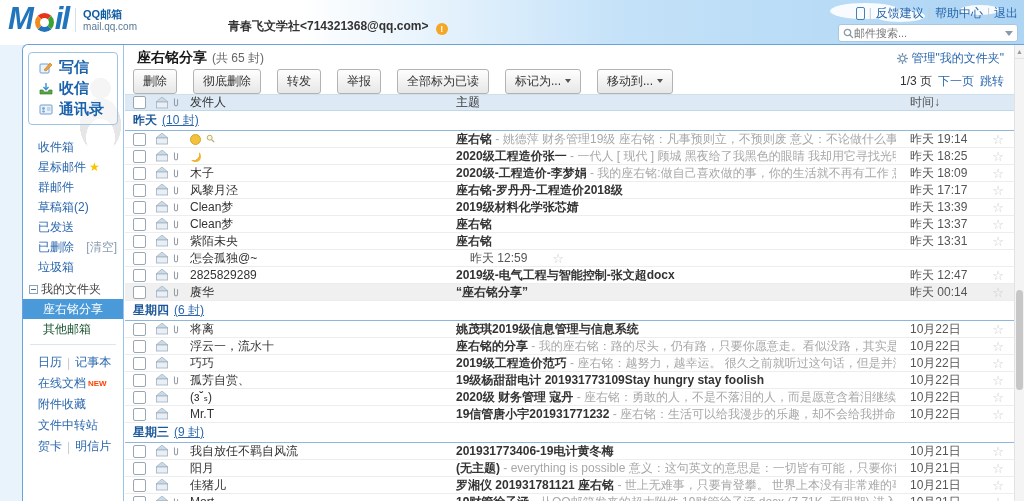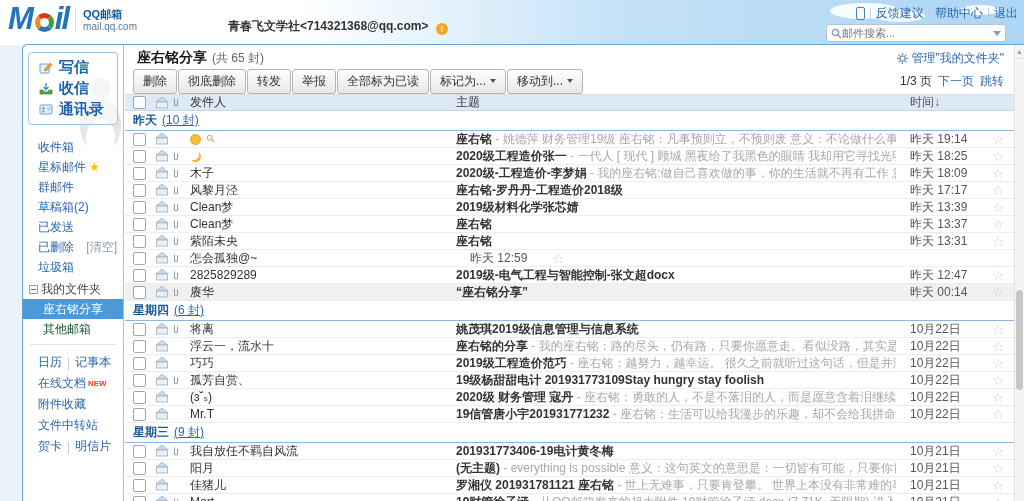--- a/index.html
+++ b/index.html
@@ -19,21 +19,21 @@
 .uinfo{position:absolute;left:228px;top:18px}
 .uname{font-weight:bold;color:#333}
 .ibadge{display:inline-block;width:12px;height:12px;border-radius:50%;background:#f5a623;color:#fff;font-size:9px;font-weight:bold;text-align:center;line-height:12px;vertical-align:-2px;margin-left:4px}
 .unav{position:absolute;left:228px;top:23px;color:#2a67ad}
 .unav a{color:#2a67ad}
 .sep{color:#c3cdd6;margin:0 4px}
 .reddot{color:#f0330a;font-size:8px;vertical-align:super}
 .toplinks{position:absolute;right:6px;top:5px;color:#2a67ad}
 .toplinks a{color:#2a67ad}
 .phone{display:inline-block;width:9px;height:13px;border:1px solid #4a7fb5;border-radius:2px;vertical-align:-3px}
-.search{position:absolute;right:18px;top:24px;width:180px;height:18px;background:#fff;border:1px solid #aac7de;border-radius:3px;display:flex;align-items:center;padding:0 4px}
+.search{position:absolute;right:6px;top:24px;width:180px;height:18px;background:#fff;border:1px solid #aac7de;border-radius:3px;display:flex;align-items:center;padding:0 4px}
 .search input{border:none;outline:none;flex:1;font-size:11px;color:#999;background:transparent;min-width:0}
 .caret{width:0;height:0;border-left:4px solid transparent;border-right:4px solid transparent;border-top:5px solid #8a9aa8}
 
 .frame{position:absolute;top:44px;left:22px;right:0;bottom:0;background:#fff;border:1px solid #68a2d6;border-right:none;border-bottom:none;border-radius:6px 0 0 0}
 
 .side{position:absolute;top:0;left:0;bottom:0;width:101px;border-right:1px solid #9cc3e5;border-radius:6px 0 0 0;background:#fff;overflow:hidden}
 .penguin{position:absolute;left:40px;top:28px;width:75px;height:95px;opacity:.14;background:radial-gradient(ellipse 26px 34px at 50% 68%,#fff 55%,transparent 56%),radial-gradient(ellipse 34px 45px at 50% 55%,#555 60%,transparent 61%),radial-gradient(circle 17px at 50% 16%,#555 60%,transparent 61%)}
 .cbox{position:relative;margin:7px 5px 6px 5px;border:1px solid #9ec4e4;border-radius:4px;background:rgba(255,255,255,.6);padding:4px 0}
 .citem{display:flex;align-items:center;height:21px;padding-left:10px;color:#1b62ad;font-weight:bold;font-size:15px;cursor:pointer}
 .citem svg{margin-right:6px}
@@ -51,21 +51,21 @@
 .tools{padding-top:2px}
 .titem{display:flex;align-items:center;height:21px;padding-left:15px;color:#2a67ad;cursor:pointer;white-space:nowrap}
 .titem .sep{margin:0 5px}
 .newbadge{color:#ff4400;font-size:8px;font-weight:bold;vertical-align:super;margin-left:2px}
 
 .main{position:absolute;top:0;left:102px;right:10px;bottom:0;overflow:hidden;background:#fff}
 .titlebar{height:23px;display:flex;align-items:center;padding:3px 10px 0 12px}
 .ptitle{font-size:14px;font-weight:bold;color:#1a1a1a}
 .pcount{color:#666;margin-left:5px}
 .manage{margin-left:auto;color:#2a67ad;display:flex;align-items:center;gap:3px;cursor:pointer}
-.toolbar{height:26px;display:flex;align-items:center;padding:0 10px 0 8px;gap:1px}
+.toolbar{height:26px;display:flex;align-items:center;padding:0 10px 0 8px;gap:16px}
 .tbtn{border:1px solid #b3b3b3;border-radius:3px;background:linear-gradient(#fefefe,#e7e7e7);padding:3px 9px;font-size:12px;color:#333;cursor:pointer;display:flex;align-items:center;gap:4px;font-family:inherit}
 .tbtn .dcaret{width:0;height:0;border-left:3px solid transparent;border-right:3px solid transparent;border-top:4px solid #555}
 .pag{margin-left:auto;display:flex;gap:6px;align-items:center}
 .pag .pg{color:#333}
 .pag a{color:#2a67ad}
 .colhead{height:17px;background:#dde9f5;border-top:1px solid #cfdfee;border-bottom:1px solid #c2d7ea;display:flex;align-items:center;color:#333}
 .mrow{height:17px;display:flex;align-items:center;border-bottom:1px solid #ededed;cursor:pointer}
 .mrow.hl{background:#f0f0f0}
 .c-check{width:13px;height:13px;margin-left:8px;border:1px solid #9aa6b2;border-radius:2px;background:#fff;flex:none;cursor:pointer}
 .c-env{width:15px;margin-left:9px;flex:none;display:flex}

